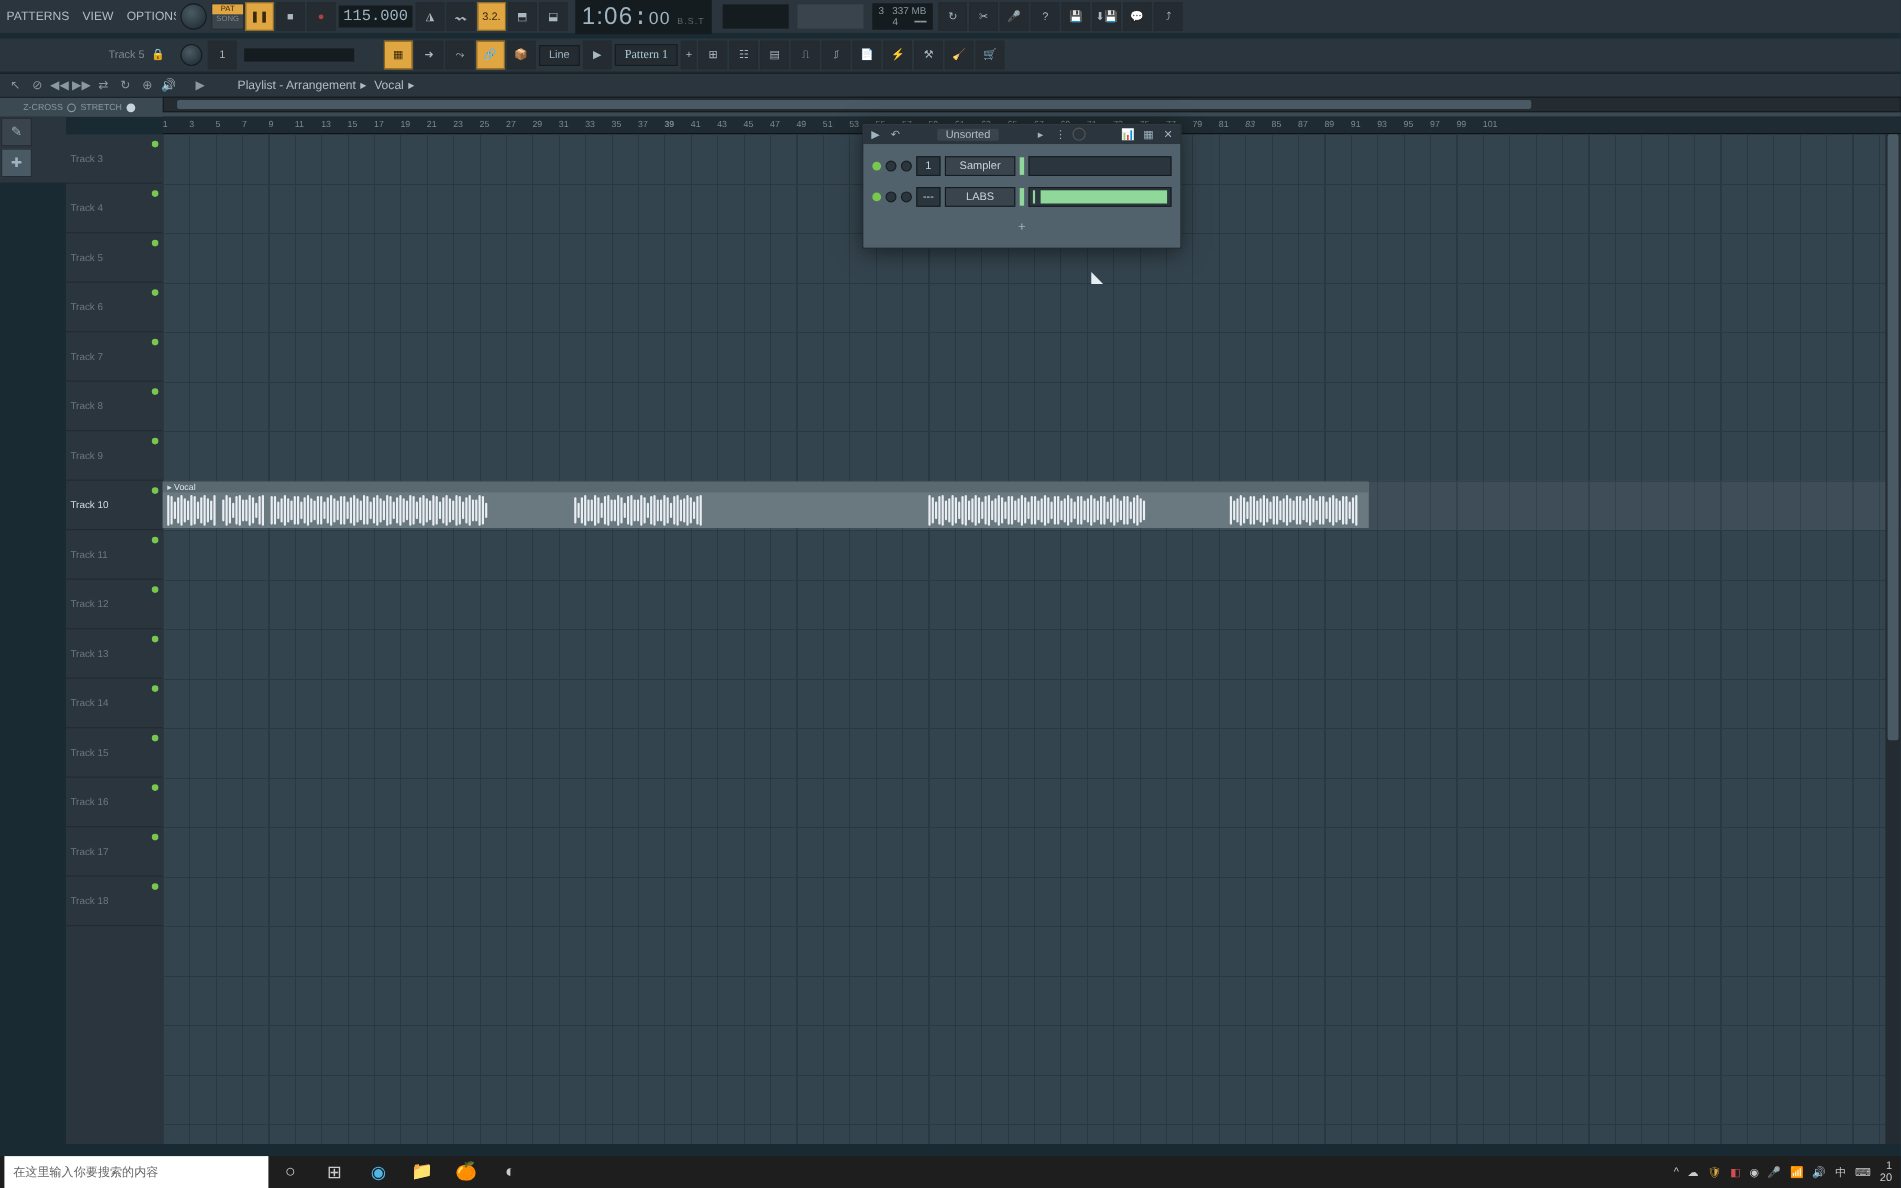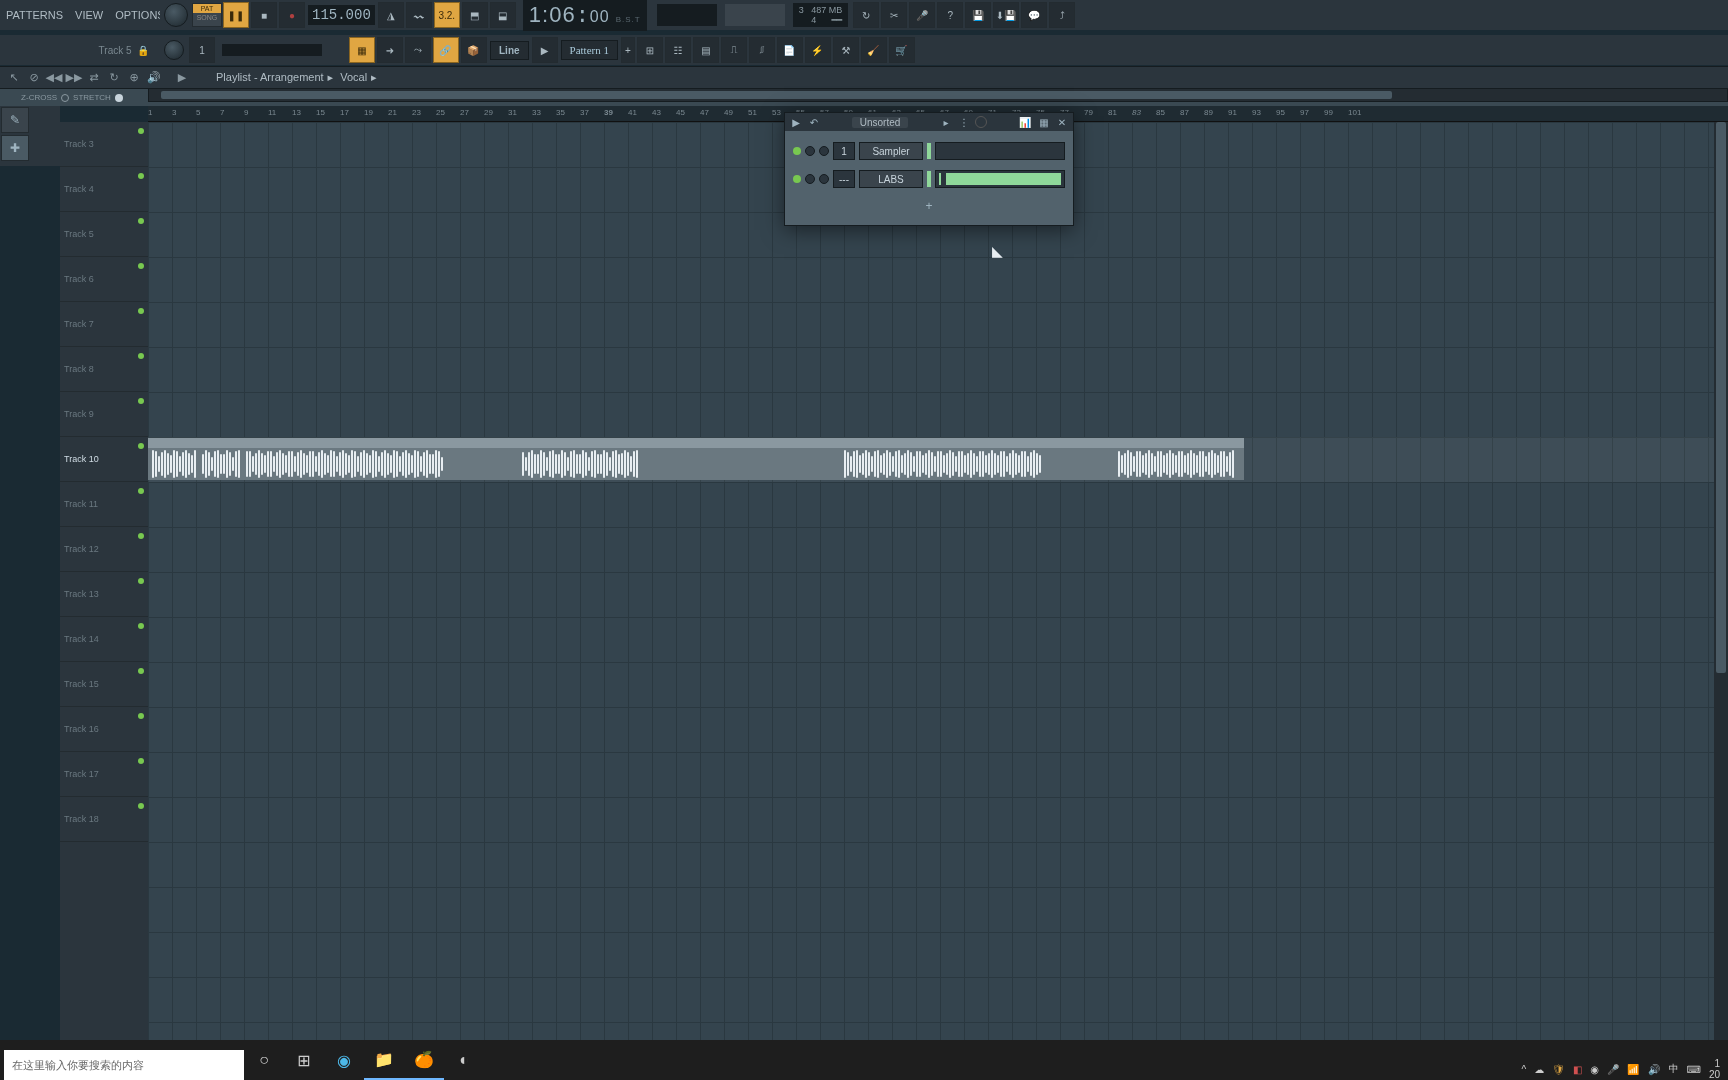--- a/index.html
+++ b/index.html
@@ -21,21 +21,21 @@
 .meter { width: 60px; height: 22px; background: #151c20; margin: 0 4px; }
 .info-box { background: #151c20; color: #8a98a0; font-size: 9px; padding: 2px 6px; margin: 0 4px; text-align: right; line-height: 10px; }
 .pat-song { width: 30px; height: 24px; background: #3a444c; display: flex; flex-direction: column; font-size: 7px; color: #888; border: 1px solid #232b30; }
 .pat-song .pat { background: #e0a642; color: #3a2a0a; text-align: center; padding: 1px 0; }
 .pat-song .song { text-align: center; padding: 1px 0; }
 
 
 .toolbar2 { position: absolute; top: 35px; left: 0; right: 0; height: 30px; background: #2b353d; display: flex; align-items: center; }
 .track-hint { color: #7a8890; font-size: 10px; padding: 0 10px; width: 160px; display: flex; align-items: center; justify-content: flex-end; }
 .pattern-select { background: #242c32; color: #a8c8d8; padding: 3px 8px; font-size: 11px; border: 1px solid #151c20; margin: 0 2px; font-family: Liberation Serif, serif; }
-.snap-select { background: #242c32; color: #9fb4c0; padding: 3px 8px; font-size: 10px; border: 1px solid #151c20; margin: 0 2px; font-weight: bold; }
+.snap-select { background: #242c32; color: #9fb4c0; padding: 3px 8px; font-size: 10px; border: 1px solid #151c20; margin: 0 2px; }
 
 
 .editbar { position: absolute; top: 66px; left: 0; right: 0; height: 22px; background: #2b353d; display: flex; align-items: center; color: #b0bcc4; font-size: 11px; padding-left: 4px; border-top: 1px solid #151c20; }
 .editbar .icon-btn { width: 16px; height: 16px; margin: 0 2px; display: inline-flex; align-items: center; justify-content: center; color: #8a98a0; cursor: pointer; }
 .breadcrumb { margin-left: 20px; }
 .breadcrumb span { padding: 0 4px; }
 
 
 .pl-header { position: absolute; top: 88px; left: 0; right: 0; height: 18px; background: #3a4952; display: flex; align-items: center; border-top: 1px solid #151c20; }
 .pl-header .left-pane { width: 148px; background: #3a4952; height: 100%; display: flex; align-items: center; justify-content: center; }
@@ -92,21 +92,21 @@
 .cr-steps .step { position: absolute; top: 2px; bottom: 2px; background: #8fd89a; }
 .cr-add { text-align: center; color: #9fb4c0; padding: 4px; cursor: pointer; font-size: 12px; }
 
 
 .cursor-glyph { position: absolute; top: 243px; left: 992px; color: #e8eef2; font-size: 14px; z-index: 40; }
 
 
 .bottom-info { position: absolute; left: 930px; top: 42px; width: 140px; height: 18px; background: #1a2228; }
 
 
-.taskbar { position: absolute; bottom: 0; left: 0; right: 0; height: 40px; background: #1e1e1e; display: flex; align-items: flex-end; }
+.taskbar { position: absolute; bottom: 0; left: 0; right: 0; height: 29px; background: #1e1e1e; display: flex; align-items: center; }
 .taskbar .search { width: 240px; height: 30px; background: #fff; color: #666; font-size: 11px; padding-left: 8px; display: flex; align-items: center; margin-left: 4px; }
 .taskbar .tb-icon { width: 40px; height: 40px; display: flex; align-items: center; justify-content: center; color: #ccc; font-size: 16px; cursor: pointer; }
 .taskbar .tb-icon.active { border-bottom: 2px solid #6fb8ff; }
 .taskbar .tray { margin-left: auto; display: flex; align-items: center; padding-right: 8px; gap: 8px; color: #ccc; font-size: 10px; }
 
 .vscroll { position: absolute; right: 0; top: 122px; width: 14px; bottom: 40px; background: #242c32; }
 .vscroll .vthumb { position: absolute; top: 0; width: 10px; left: 2px; height: 60%; background: #4a5a64; border-radius: 2px; }
 </style>
 </head>
 <body>
@@ -134,21 +134,21 @@
   <span class="btn orange">3.2.</span>
   <span class="btn dark">⬒</span>
   <span class="btn dark">⬓</span>
   <div class="time-display">
     <span>1:06</span>:<span class="small">00</span>
     <span class="small" style="margin-left:6px;font-size:8px;color:#5a6870;">B.S.T</span>
   </div>
   <div class="meter"></div>
   <div style="width:60px;height:22px;background:#3a444c;margin:0 4px;"></div>
   <div class="info-box">
-    <div><span>3</span>&nbsp;&nbsp;&nbsp;<span>487 MB</span></div>
+    <div><span>3</span>&nbsp;&nbsp;&nbsp;<span>337 MB</span></div>
     <div><span>4</span>&nbsp;&nbsp;&nbsp;&nbsp;&nbsp;&nbsp;━━</div>
   </div>
   <span class="btn dark">↻</span>
   <span class="btn dark">✂</span>
   <span class="btn dark">🎤</span>
   <span class="btn dark">?</span>
   <span class="btn dark">💾</span>
   <span class="btn dark">⬇💾</span>
   <span class="btn dark">💬</span>
   <span class="btn dark">⤴</span>
@@ -340,20 +340,21 @@
         <div class="track-led"></div>
       </div>
       <div class="track-row">
         <span>Track 18</span>
         <div class="track-led"></div>
       </div>
     </div>
   <div class="grid" id="grid">
       <div class="track-highlight" style="top: 315px;"></div>
       <div class="clip" style="top: 316px; left: 0px; width: 1096px; border-top: none; background: rgb(138, 152, 160);">
+        <div class="clip-header">▸ Vocal</div>
         <div class="waveform" style="background: rgb(106, 120, 128);">
           <div class="wf-seg" style="left: 4px; width: 2px; height: 27.0485px; top: 2.47573px;"></div>
           <div class="wf-seg" style="left: 7px; width: 2px; height: 26.0849px; top: 2.95753px;"></div>
           <div class="wf-seg" style="left: 10px; width: 2px; height: 15.9757px; top: 8.01216px;"></div>
           <div class="wf-seg" style="left: 13px; width: 2px; height: 23.6287px; top: 4.18564px;"></div>
           <div class="wf-seg" style="left: 16px; width: 2px; height: 27.9463px; top: 2.02685px;"></div>
           <div class="wf-seg" style="left: 19px; width: 2px; height: 21.7096px; top: 5.1452px;"></div>
           <div class="wf-seg" style="left: 22px; width: 2px; height: 18.3616px; top: 6.81921px;"></div>
           <div class="wf-seg" style="left: 25px; width: 2px; height: 27.132px; top: 2.434px;"></div>
           <div class="wf-seg" style="left: 28px; width: 2px; height: 25.9644px; top: 3.01781px;"></div>

